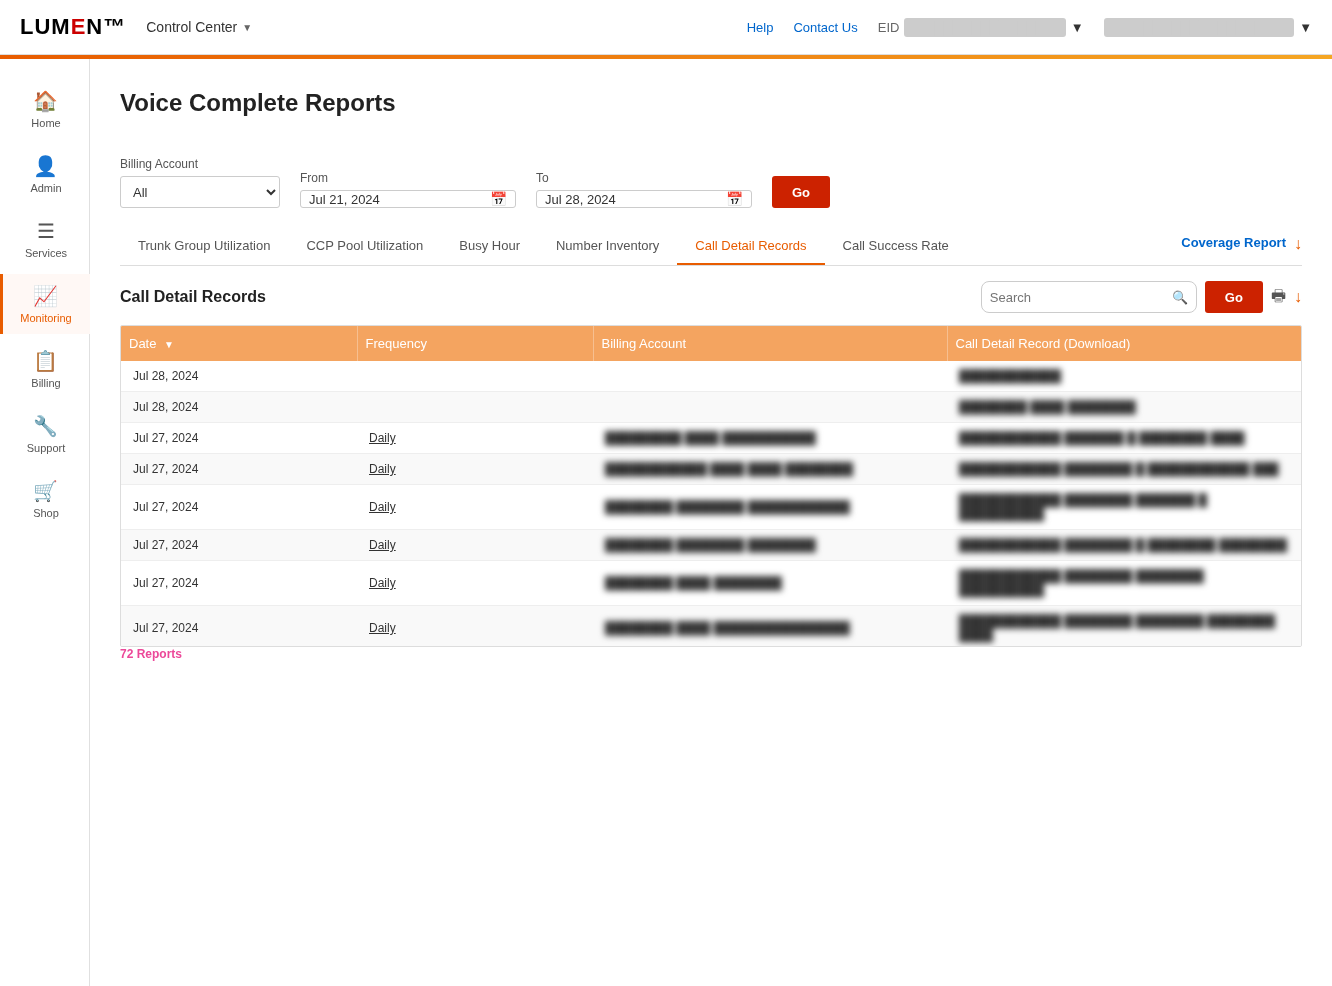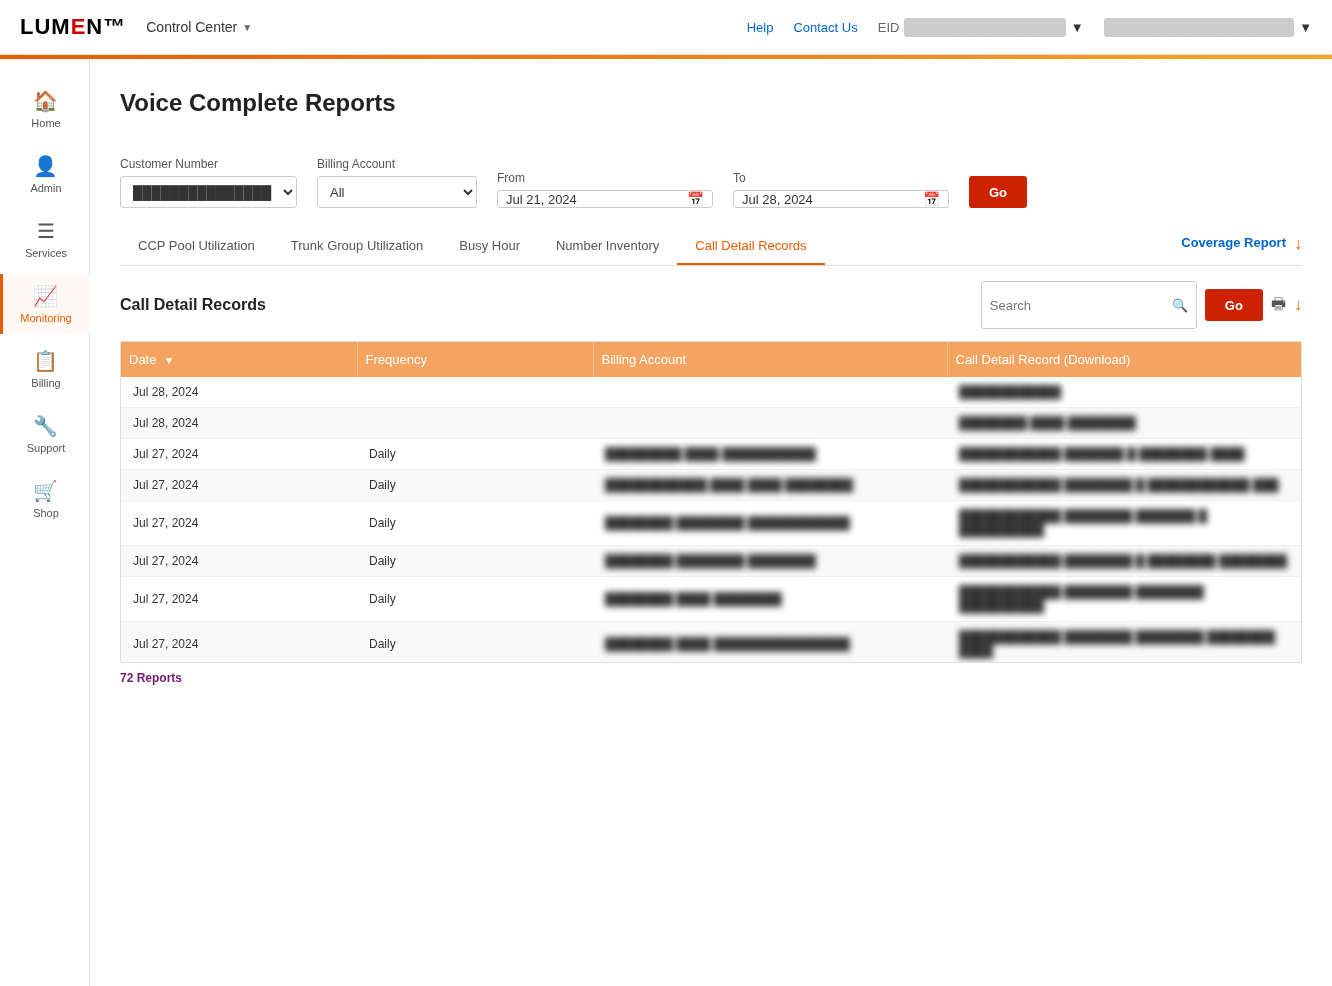--- a/index.html
+++ b/index.html
@@ -250,24 +250,24 @@
       align-items: center;
       gap: 8px;
     }
     .search-input-wrapper {
       position: relative;
       display: flex;
       align-items: center;
     }
     .search-input {
       border: 1px solid #ccc;
-      border-radius: 3px;
+      border-radius: 8px;
       padding: 5px 30px 5px 8px;
       font-size: 13px;
-      height: 48px;
+      height: 32px;
       min-width: 180px;
     }
     .search-icon {
       position: absolute;
       right: 8px;
       color: #666;
       font-size: 13px;
       pointer-events: none;
     }
     .action-icons {
@@ -302,21 +302,21 @@
     .data-table thead th:last-child { border-right: none; }
     .data-table thead th .sort-arrow { margin-left: 4px; font-size: 10px; }
     .data-table tbody tr:nth-child(even) { background: #f9f9f9; }
     .data-table tbody tr:nth-child(odd) { background: #ffffff; }
     .data-table tbody td {
       padding: 8px 12px;
       color: #333;
       border-bottom: 1px solid #eee;
       font-size: 12px;
     }
-    .td-daily { color: #5b9bd5; }
+    .td-daily { color: #5b9bd5; text-decoration: underline; }
     .td-blurred {
       color: #b0b8c1;
       filter: blur(3px);
       user-select: none;
     }
     .td-blurred-link {
       color: #5b9bd5;
       filter: blur(3px);
       user-select: none;
     }
@@ -324,23 +324,22 @@
       border: 1px solid #ddd;
       border-radius: 2px;
       overflow: hidden;
       position: relative;
     }
     .table-scroll {
       max-height: 320px;
       overflow-y: auto;
     }
     .reports-count {
-      margin-top: 8px;
       font-size: 12px;
-      color: #701a75;
+      color: #ec4899;
       font-weight: bold;
     }
   </style>
 </head>
 <body>
 
 <header class="top-nav">
   <div class="top-nav-logo">
     LUM<span>E</span>N™
   </div>
@@ -394,26 +393,20 @@
     <div class="sidebar-item">
       <div class="sidebar-icon">🛒</div>
       <span>Shop</span>
     </div>
   </nav>
 
   <main class="main-content">
     <h1 class="page-title">Voice Complete Reports</h1>
 
     <div class="filter-row">
-      <div class="filter-group">
-        <label class="filter-label">Customer Number</label>
-        <select class="filter-select">
-          <option>███████████████</option>
-        </select>
-      </div>
       <div class="filter-group">
         <label class="filter-label">Billing Account</label>
         <select class="filter-select">
           <option>All</option>
         </select>
       </div>
       <div class="filter-group">
         <label class="filter-label">From</label>
         <div class="date-input-wrapper">
           <input class="date-input" type="text" value="Jul 21, 2024" style="">
@@ -424,25 +417,26 @@
         <label class="filter-label">To</label>
         <div class="date-input-wrapper">
           <input class="date-input" type="text" value="Jul 28, 2024" style="">
           <span class="cal-icon">📅</span>
         </div>
       </div>
       <button class="go-btn">Go</button>
     </div>
 
     <div class="tabs-container">
+      <div class="tab">Trunk Group Utilization</div>
       <div class="tab">CCP Pool Utilization</div>
-      <div class="tab">Trunk Group Utilization</div>
       <div class="tab">Busy Hour</div>
       <div class="tab">Number Inventory</div>
       <div class="tab active">Call Detail Records</div>
+      <div class="tab">Call Success Rate</div>
       <div class="tabs-right">
         <a class="coverage-report-link">Coverage Report</a>
         <span class="download-icon-orange">↓</span>
       </div>
     </div>
 
     <div class="section-title-row">
       <div class="section-title">Call Detail Records</div>
       <div class="search-row">
         <div class="search-input-wrapper">

